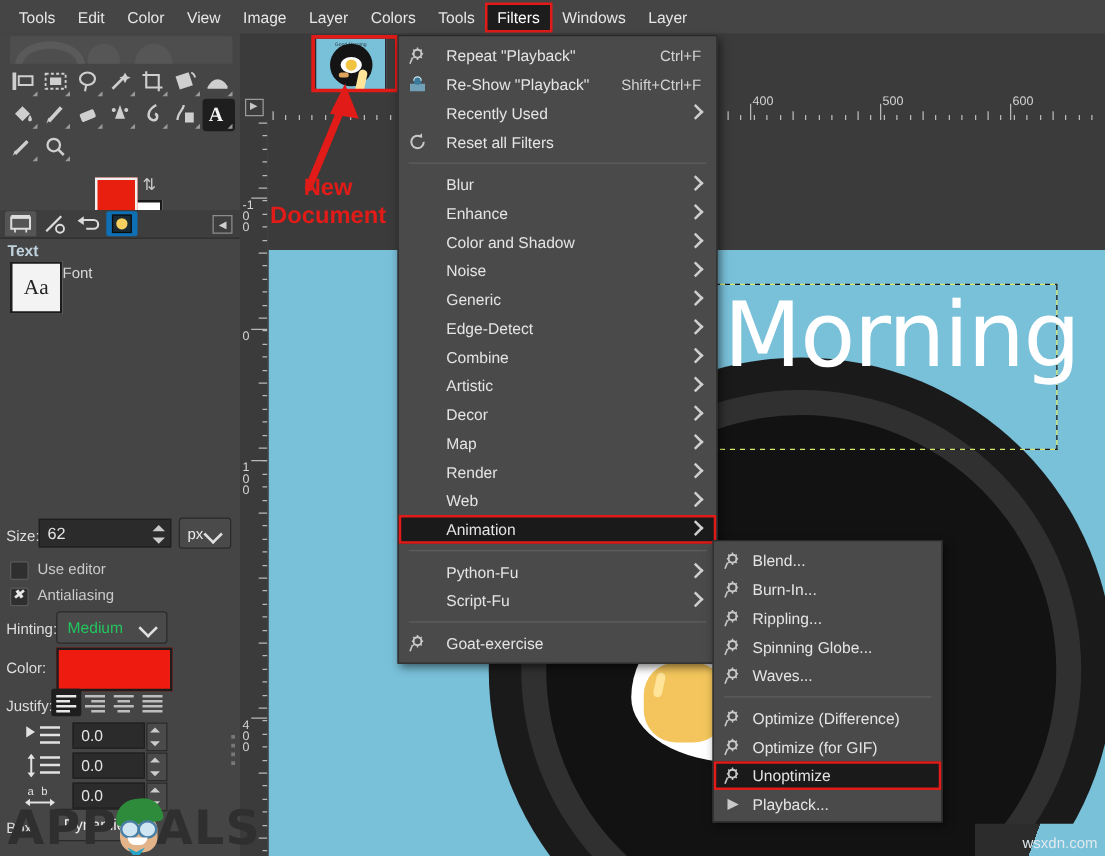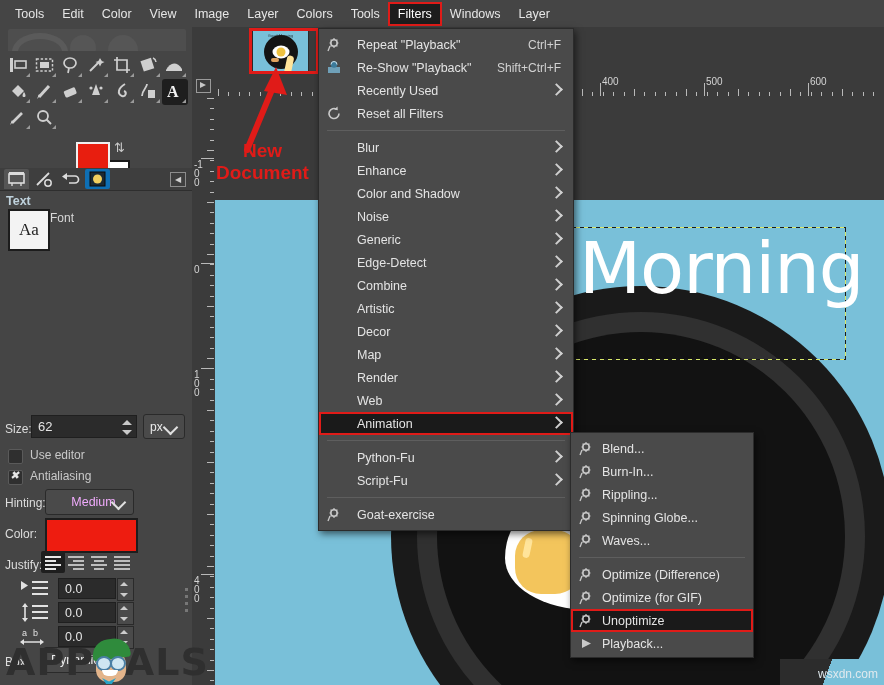--- a/index.html
+++ b/index.html
@@ -76,22 +76,22 @@
 
   .chkrow{position:absolute;left:8px;color:#c9c9c9;font-size:12px;}
   .chkbox{position:absolute;left:0;top:0;width:13px;height:13px;background:#2f2f2f;border:1px solid #5a5a5a;
           border-radius:2px;}
   .chkbox.on{background:#2f2f2f;}
   .chkbox.on:after{content:"\2716";position:absolute;left:1px;top:-2px;color:#e8e8e8;font-size:11px;}
   .chkrow span{position:absolute;left:22px;top:-1px;white-space:nowrap;}
 
   .hintlabel{position:absolute;left:5px;top:328px;color:#ddd;font-size:12px;}
   .hintsel{position:absolute;left:45px;top:321px;width:89px;height:26px;background:#4a4a4a;
-           border:1px solid #2a2a2a;border-radius:3px;color:#f0abfc;font-size:12.5px;line-height:25px;
-           padding-left:8px;box-sizing:border-box;text-align:center;}
+           border:1px solid #2a2a2a;border-radius:3px;color:#22c55e;font-size:12.5px;line-height:25px;
+           padding-left:8px;box-sizing:border-box;}
 
   .colorlabel{position:absolute;left:5px;top:359px;color:#ddd;font-size:12px;}
   .colorswatch{position:absolute;left:45px;top:350px;width:89px;height:31px;background:#ee1c10;
                border:2px solid #1d1d1d;}
 
   .justlabel{position:absolute;left:5px;top:390px;color:#ddd;font-size:12px;}
   .jbtn{position:absolute;top:383px;width:24px;height:22px;}
   .jbtn.sel{background:#1e1e1e;border-radius:2px;}
 
   .numrow{position:absolute;}

